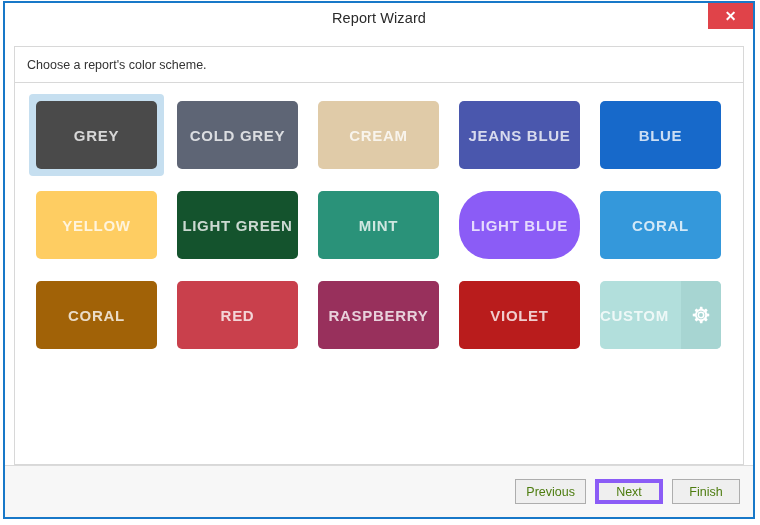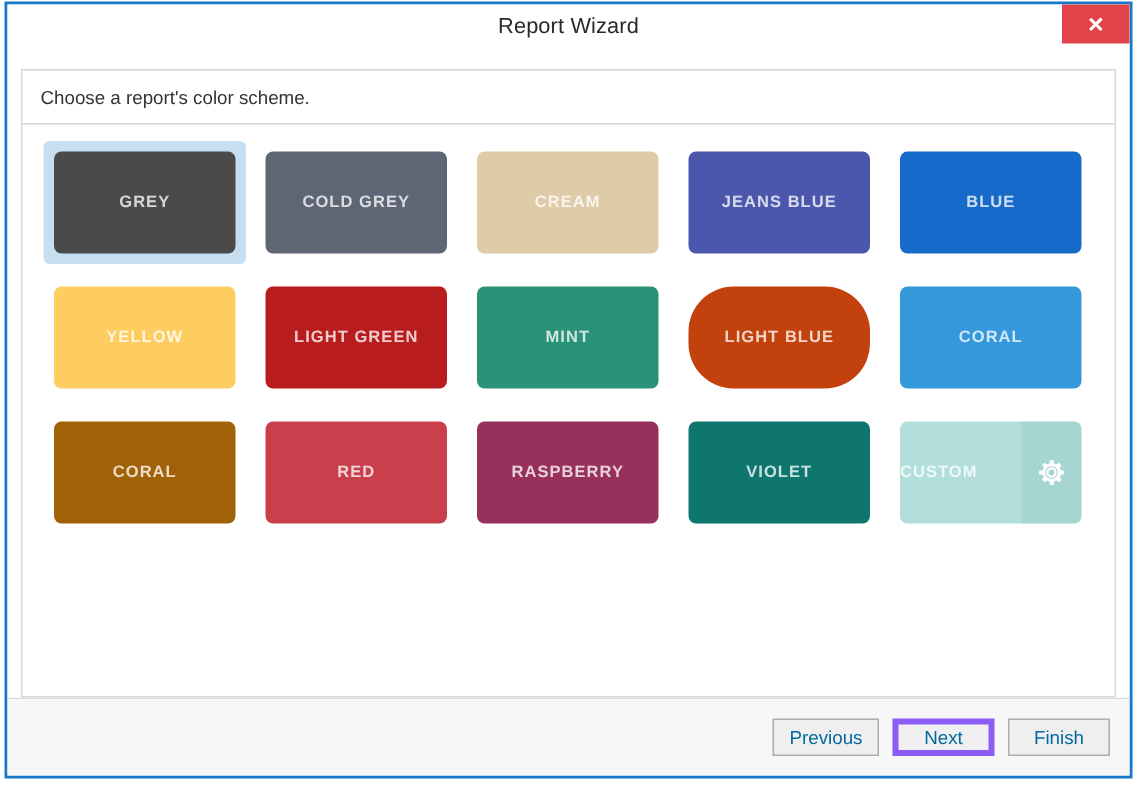--- a/index.html
+++ b/index.html
@@ -131,21 +131,21 @@
     width: 121px;
     height: 68px;
     border-radius: 5px;
     display: flex;
     align-items: center;
     justify-content: center;
     box-sizing: border-box;
     overflow: hidden;
   }
   .tile-label {
-    font-size: 11px;
+    font-size: 15px;
     font-weight: bold;
     letter-spacing: .7px;
     color: rgba(255,255,255,0.78);
     user-select: none;
     text-align: center;
   }
 
   
   .tile.custom-tile {
     display: flex;
@@ -177,21 +177,21 @@
     padding-right: 13px;
     box-sizing: border-box;
   }
   .btn {
     height: 25px;
     min-width: 68px;
     margin-left: 9px;
     padding: 0 10px;
     font-size: 12.5px;
     font-family: "Liberation Sans", sans-serif;
-    color: #0369a1;
+    color: #4d7c0f;
     background: #efefef;
     border: 1px solid #adadad;
     border-radius: 0;
     cursor: pointer;
     box-sizing: border-box;
     display: inline-flex;
     align-items: center;
     justify-content: center;
   }
   .btn.default {
@@ -243,31 +243,31 @@
             <div class="tile" style="background: rgb(23, 105, 202);">
               <span class="tile-label">BLUE</span>
             </div>
           </div>
           <div class="tile-slot">
             <div class="tile" style="background: rgb(254, 205, 98);">
               <span class="tile-label">YELLOW</span>
             </div>
           </div>
           <div class="tile-slot">
-            <div class="tile" style="background: #b91c1c;">
+            <div class="tile" style="background: #14532d;">
               <span class="tile-label">LIGHT GREEN</span>
             </div>
           </div>
           <div class="tile-slot">
             <div class="tile" style="background: rgb(42, 146, 121);">
               <span class="tile-label">MINT</span>
             </div>
           </div>
           <div class="tile-slot">
-            <div class="tile" style="background: #c2410c; border-radius: 30px;">
+            <div class="tile" style="background: #8b5cf6; border-radius: 30px;">
               <span class="tile-label">LIGHT BLUE</span>
             </div>
           </div>
           <div class="tile-slot">
             <div class="tile" style="background: rgb(52, 152, 219);">
               <span class="tile-label">CORAL</span>
             </div>
           </div>
           <div class="tile-slot">
             <div class="tile" style="background: #a16207;">
@@ -278,21 +278,21 @@
             <div class="tile" style="background: rgb(201, 64, 76);">
               <span class="tile-label">RED</span>
             </div>
           </div>
           <div class="tile-slot">
             <div class="tile" style="background: rgb(152, 48, 92);">
               <span class="tile-label">RASPBERRY</span>
             </div>
           </div>
           <div class="tile-slot">
-            <div class="tile" style="background: #0f766e;">
+            <div class="tile" style="background: #b91c1c;">
               <span class="tile-label">VIOLET</span>
             </div>
           </div>
           <div class="tile-slot">
             <div class="tile custom-tile" style="background: rgb(178, 223, 220);">
               <div class="custom-left">
                 <span class="tile-label">CUSTOM</span>
               </div>
               <div class="custom-right" style="background: rgb(167, 213, 210);">
                 <span class="gear-icon">

